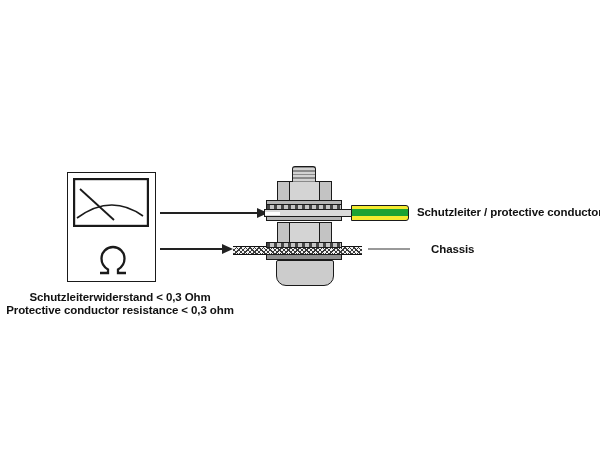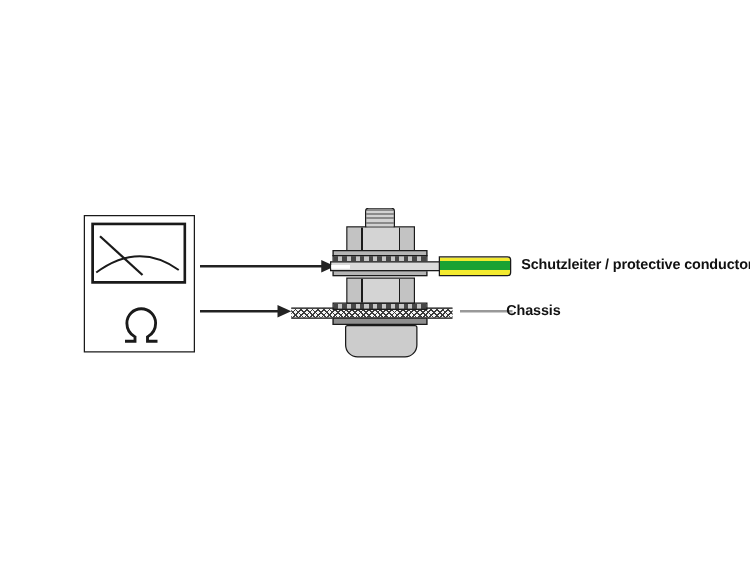--- a/index.html
+++ b/index.html
@@ -39,21 +39,21 @@
   
   .lug{left:264px;top:209px;width:89px;height:8px;background:#dadada;border:1px solid #1a1a1a;}
   .lug-notch{left:265px;top:212px;width:15px;height:3px;background:#ffffff;}
   .wire{left:351px;top:205px;width:58px;height:16px;border:1.5px solid #1a1a1a;border-radius:0 3px 3px 0;
         background:linear-gradient(180deg,var(--wire_yellow,#f3ea2f) 0 3px,var(--wire_green,#1aa233) 3px 10px,var(--wire_yellow,#f3ea2f) 10px 13px);}
 
   
   .leader{left:368px;top:248px;width:42px;height:2px;background:var(--leader_gray,#999);}
   .side-label{font-weight:bold;font-size:11.5px;color:#111;white-space:nowrap;letter-spacing:-0.1px;}
   #label-wire{left:417px;top:206px;}
-  #label-chassis{left:405px;top:243px;}
+  #label-chassis{left:431px;top:243px;}
 
   
   .caption{left:0;top:291px;width:240px;text-align:center;font-weight:bold;font-size:11.5px;line-height:13px;color:#111;letter-spacing:-0.1px;}
 </style>
 </head>
 <body>
 
 <div id="canvas">
 
   <div class="abs meter-body"></div>
@@ -84,14 +84,18 @@
   <div class="abs toothed" style="top:204px;"></div>
 
   <div class="abs lug"></div>
   <div class="abs lug-notch"></div>
   <div class="abs wire"></div>
 
   <div class="abs side-label" id="label-wire">Schutzleiter / protective conductor</div>
   <div class="abs leader"></div>
   <div class="abs side-label" id="label-chassis">Chassis</div>
 
+  <div class="abs caption">
+    <div>Schutzleiterwiderstand &lt; 0,3 Ohm</div>
+    <div>Protective conductor resistance &lt; 0,3 ohm</div>
+  </div>
 
 </div>
 
 </body></html>

